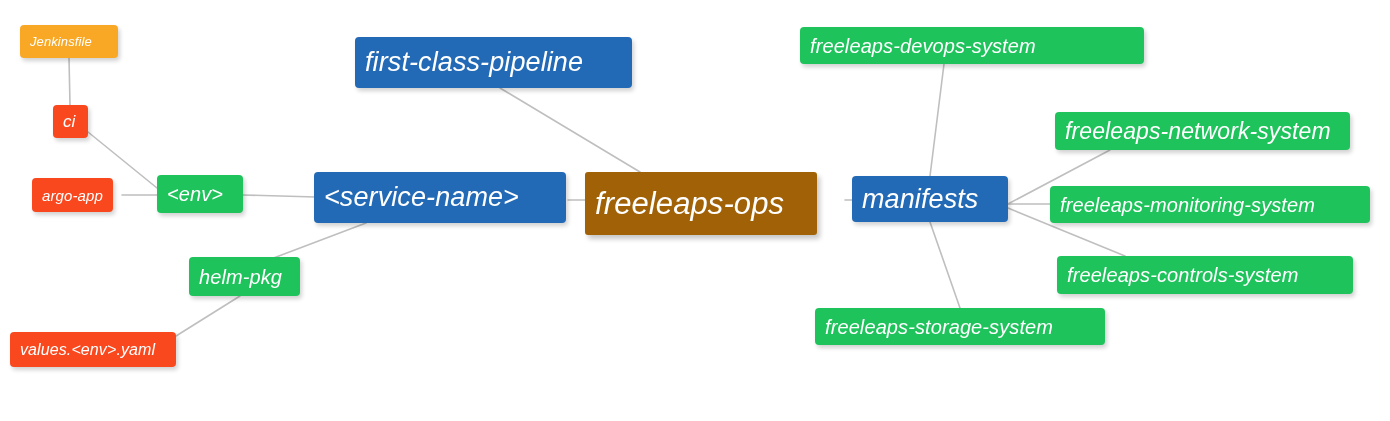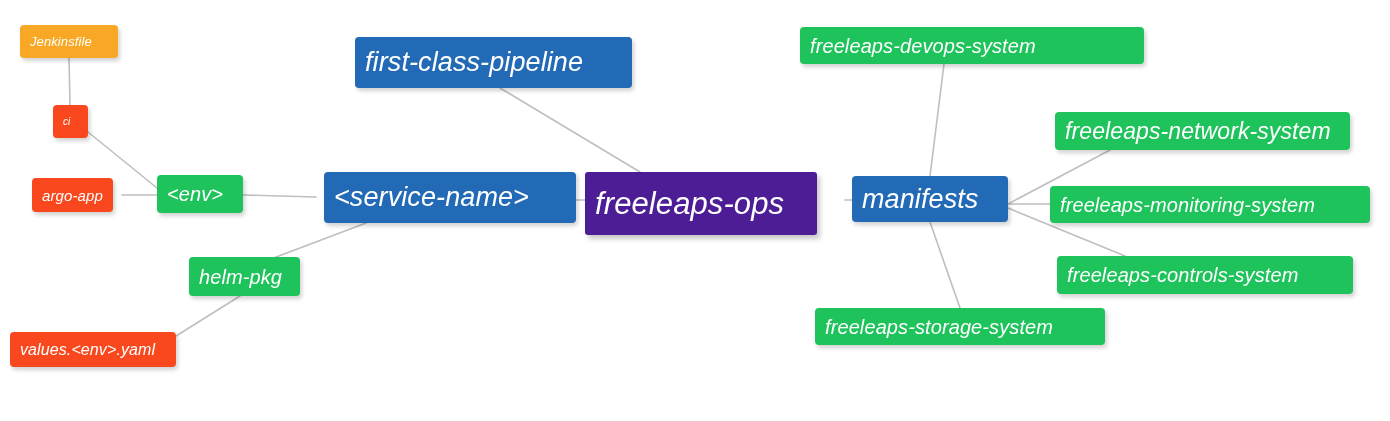--- a/index.html
+++ b/index.html
@@ -69,42 +69,42 @@
       <line x1="930" y1="176" x2="944" y2="64" stroke="#bfbfbf" stroke-width="1.6" stroke-linecap="round"></line>
       <line x1="1008" y1="204" x2="1110" y2="150" stroke="#bfbfbf" stroke-width="1.6" stroke-linecap="round"></line>
       <line x1="1008" y1="204" x2="1050" y2="204" stroke="#bfbfbf" stroke-width="1.6" stroke-linecap="round"></line>
       <line x1="1008" y1="208" x2="1125" y2="256" stroke="#bfbfbf" stroke-width="1.6" stroke-linecap="round"></line>
       <line x1="930" y1="222" x2="960" y2="308" stroke="#bfbfbf" stroke-width="1.6" stroke-linecap="round"></line>
     </svg>
   <div id="node-layer">
       <div class="node" style="left: 20px; top: 25px; width: 98px; height: 33px; background: rgb(249, 168, 38); font-size: 13px;">
         <span class="node-label">Jenkinsfile</span>
       </div>
-      <div class="node" style="left: 53px; top: 105px; width: 35px; height: 33px; background: rgb(249, 72, 30); font-size: 10px;">
+      <div class="node" style="left: 53px; top: 105px; width: 35px; height: 33px; background: rgb(249, 72, 30); font-size: 17px;">
         <span class="node-label">ci</span>
       </div>
       <div class="node" style="left: 32px; top: 178px; width: 81px; height: 34px; background: rgb(249, 72, 30); font-size: 15px;">
         <span class="node-label">argo-app</span>
       </div>
       <div class="node" style="left: 157px; top: 175px; width: 86px; height: 38px; background: rgb(31, 195, 92); font-size: 20px;">
         <span class="node-label">&lt;env&gt;</span>
       </div>
       <div class="node" style="left: 152px; top: 257px; width: 111px; height: 39px; background: rgb(31, 195, 92); font-size: 20px; margin-left: 37px;">
         <span class="node-label">helm-pkg</span>
       </div>
       <div class="node" style="left: 10px; top: 332px; width: 166px; height: 35px; background: rgb(249, 72, 30); font-size: 16px;">
         <span class="node-label">values.&lt;env&gt;.yaml</span>
       </div>
       <div class="node" style="left: 315px; top: 37px; width: 277px; height: 51px; background: rgb(34, 105, 182); font-size: 27px; margin-left: 40px;">
         <span class="node-label">first-class-pipeline</span>
       </div>
-      <div class="node" style="left: 324px; top: 172px; width: 252px; height: 51px; background: rgb(34, 105, 182); font-size: 27px;">
+      <div class="node" style="left: 314px; top: 172px; width: 252px; height: 51px; background: rgb(34, 105, 182); font-size: 27px;">
         <span class="node-label">&lt;service-name&gt;</span>
       </div>
-      <div class="node root" style="left: 585px; top: 172px; width: 232px; height: 63px; background: #4c1d95; font-size: 31px;">
+      <div class="node root" style="left: 585px; top: 172px; width: 232px; height: 63px; background: #a16207; font-size: 31px;">
         <span class="node-label">freeleaps-ops</span>
       </div>
       <div class="node" style="left: 852px; top: 176px; width: 156px; height: 46px; background: rgb(34, 105, 182); font-size: 27px;">
         <span class="node-label">manifests</span>
       </div>
       <div class="node" style="left: 800px; top: 27px; width: 344px; height: 37px; background: rgb(31, 195, 92); font-size: 20px;">
         <span class="node-label">freeleaps-devops-system</span>
       </div>
       <div class="node" style="left: 1055px; top: 112px; width: 295px; height: 38px; background: rgb(31, 195, 92); font-size: 23px;">
         <span class="node-label">freeleaps-network-system</span>

